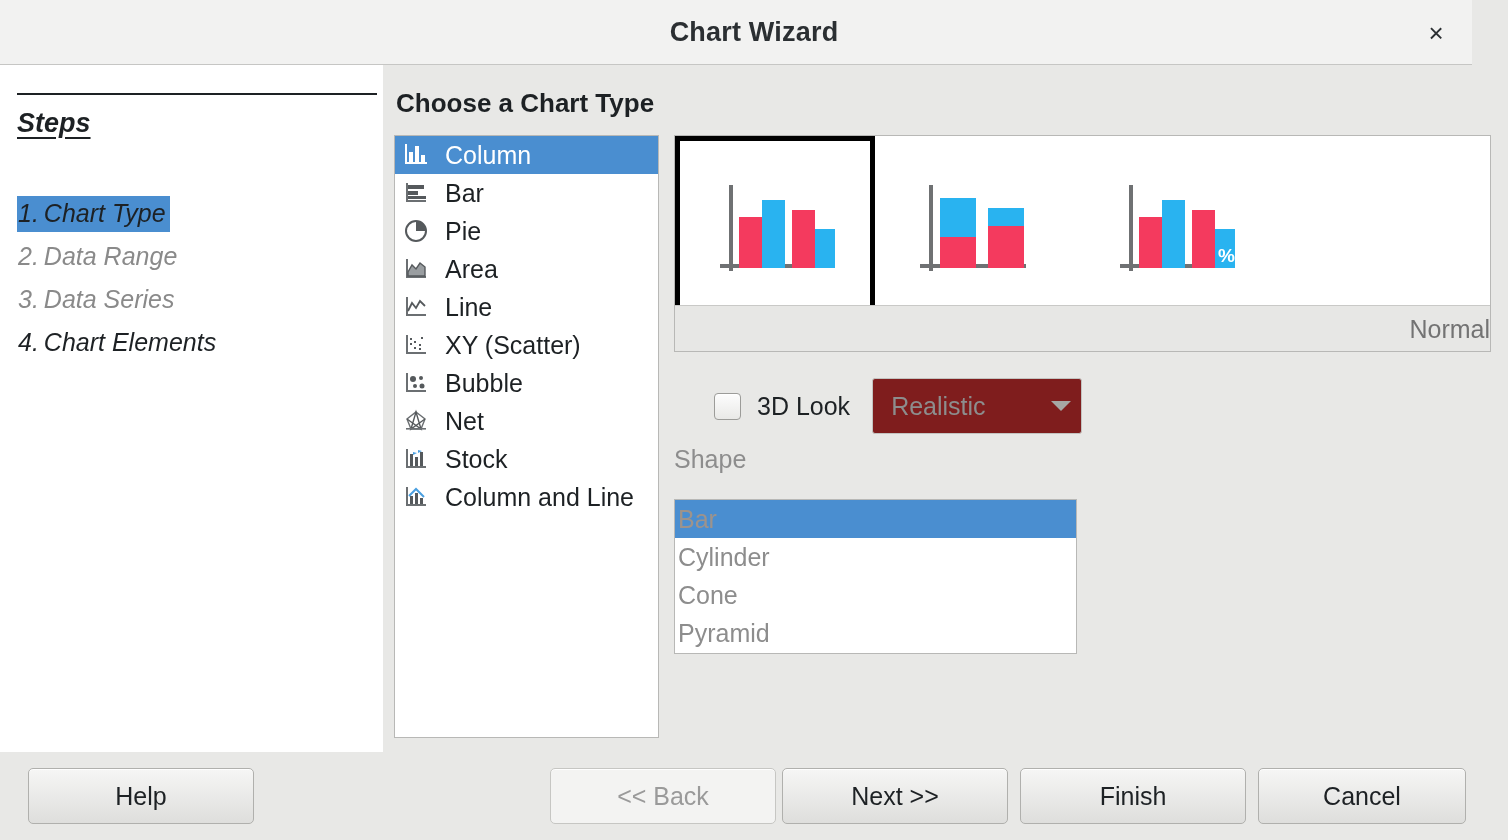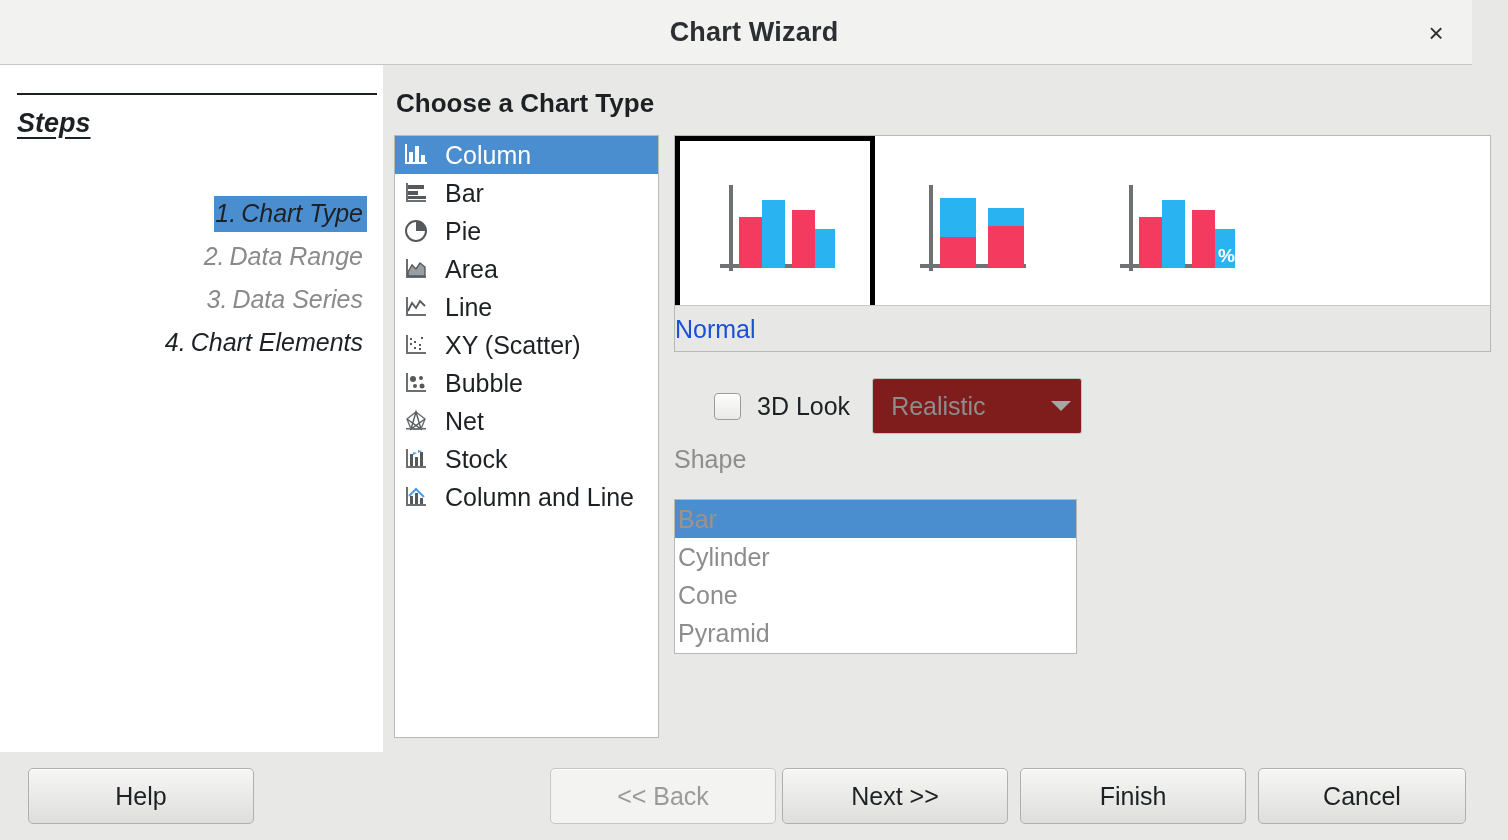--- a/index.html
+++ b/index.html
@@ -79,21 +79,20 @@
     font-size: 27px;
     font-weight: bold;
     color: #1d2124;
     text-decoration: underline;
     text-underline-offset: 5px;
   }
   .steps-list {
     position: absolute;
     left: 17px; top: 131px;
     width: 350px;
-    text-align: right;
   }
   .step-item {
     font-size: 25px;
     line-height: 1.0;
     padding: 5px 4px 6px 1px;
     margin-bottom: 7px;
     display: inline-block;
     white-space: nowrap;
     color: #1d2124;
   }
@@ -182,23 +181,23 @@
     outline-offset: -8px;
   }
   .subtype-caption {
     position: absolute;
     left: 0; bottom: 0;
     width: 100%;
     height: 46px;
     line-height: 46px;
     background: #e7e7e5;
     border-top: 1px solid #c9c9c7;
-    text-align: left;
-    font-size: 25px;
-    color: #1d4ed8;
+    text-align: right;
+    font-size: 25px;
+    color: #737373;
     box-sizing: border-box;
   }
 
   
   .threed-row {
     position: absolute;
     left: 291px; top: 313px;
     display: flex;
     align-items: center;
     padding-left: 40px;

